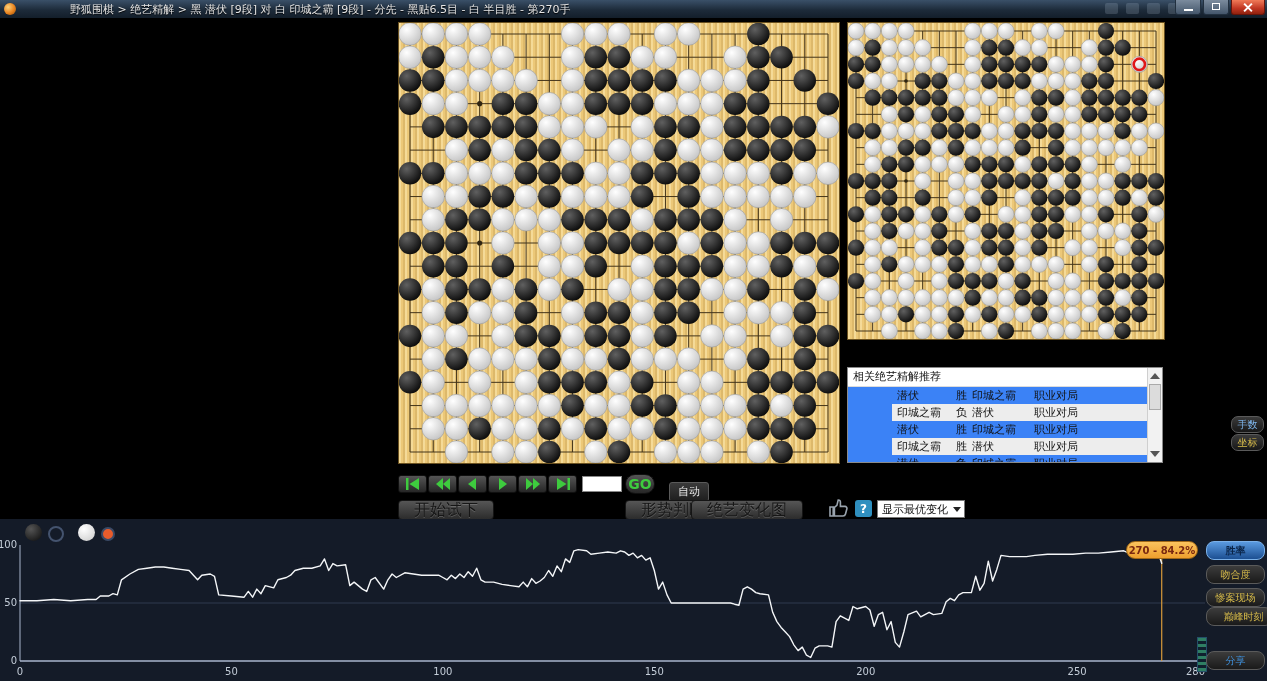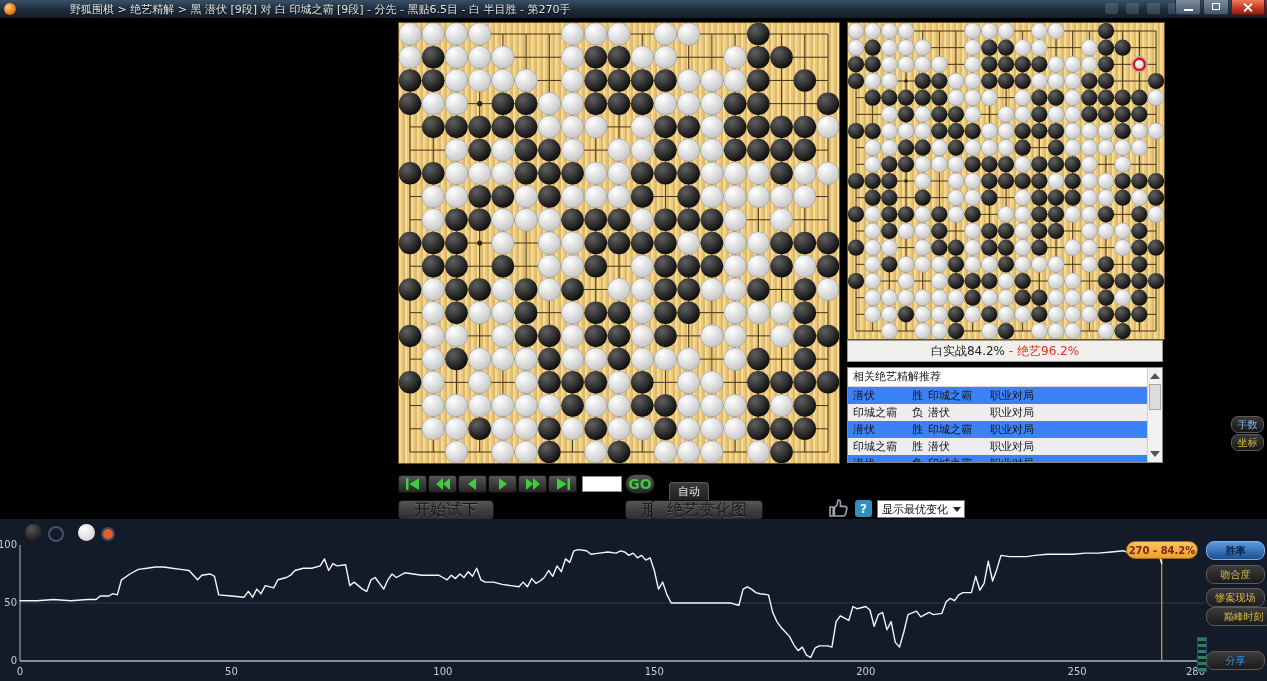--- a/index.html
+++ b/index.html
@@ -27,21 +27,21 @@
   #mainBoard{left:398px;top:22px;width:440px;height:440px;}
   #varBoard{left:847px;top:22px;width:316px;height:316px;}
   
   .infobar{position:absolute;left:847px;top:340px;width:316px;height:22px;background:#f1efec;
     border:1px solid #9a9a9a;box-sizing:border-box;display:flex;align-items:center;justify-content:center;
     font-size:12px;color:#222;}
   .infobar .red{color:#e03020;}
   .recs{position:absolute;left:847px;top:367px;width:316px;height:96px;background:#3b82f6;
     border:1px solid #8a8a8a;box-sizing:border-box;overflow:hidden;font-size:11px;color:#111;}
   .rec-header{height:18px;line-height:18px;padding-left:5px;background:#fff;border-bottom:1px solid #dcdcdc;}
-  .rec-row{height:17px;line-height:17px;position:relative;}
+  .rec-row{height:17px;line-height:17px;position:relative;margin-left:44px;}
   .rec-row.alt{background:#ededed;}
   .rec-row span{position:absolute;top:0;white-space:nowrap;}
   .rc1{left:5px;} .rc2{left:64px;} .rc3{left:80px;} .rc4{left:142px;}
   .vscroll{position:absolute;right:0;top:0;width:15px;height:94px;background:#f2f2f2;border-left:1px solid #cfcfcf;box-sizing:border-box;}
   .sarrow{position:absolute;left:2px;width:0;height:0;border-left:5px solid transparent;border-right:5px solid transparent;}
   .sarrow.up{top:5px;border-bottom:6px solid #555;}
   .sarrow.down{bottom:5px;border-top:6px solid #555;}
   .sthumb{position:absolute;left:1px;top:16px;width:12px;height:26px;background:#dcdcdc;border:1px solid #aaa;box-sizing:border-box;}
   
   .navrow{position:absolute;left:398px;top:474px;height:19px;display:flex;align-items:center;}
@@ -50,21 +50,21 @@
   .nbtn svg{display:block;} .nbtn polygon,.nbtn rect{fill:#3ecb3e;}
   .moveinput{width:40px;height:16px;margin:0 3px 0 4px;background:#fff;border:1px solid #888;box-sizing:border-box;
     font-size:11px;padding:0 2px;}
   .gobtn{width:28px;height:18px;border-radius:10px;border:1px solid #101010;background:linear-gradient(180deg,#555,#262626);
     color:#3ecb3e;font-weight:bold;font-size:14px;display:flex;align-items:center;justify-content:center;}
   .autobtn{margin-left:14px;height:18px;padding:0 8px;border-radius:3px;border:1px solid #5a5a5a;
     background:linear-gradient(180deg,#3a3a3a,#1e1e1e);color:#e8e8e8;font-size:11px;display:flex;align-items:center;margin-top:16px;}
   .graybtn{position:absolute;top:500px;height:18px;padding:0 15px;border-radius:4px;border:1px solid #151515;
     background:linear-gradient(180deg,#565656,#2c2c2c);color:#161616;font-size:16px;
     display:flex;align-items:center;text-shadow:0 1px 0 rgba(255,255,255,.18);}
-  #btnTrial{left:398px;} #btnJudge{left:625px;} #btnVarChart{left:651px;}
+  #btnTrial{left:398px;} #btnJudge{left:625px;} #btnVarChart{left:691px;}
   .thumbup{position:absolute;left:828px;top:498px;width:22px;height:20px;}
   .helpicon{position:absolute;left:855px;top:500px;width:17px;height:17px;border-radius:3px;background:#2f8fbf;
     color:#fff;font-weight:bold;font-size:12px;display:flex;align-items:center;justify-content:center;}
   .dropdown{position:absolute;left:877px;top:500px;width:88px;height:18px;background:#fff;border:1px solid #777;
     box-sizing:border-box;font-size:11px;color:#111;display:flex;align-items:center;padding-left:4px;}
   .dd-arrow{position:absolute;right:3px;top:6px;width:0;height:0;border-left:4px solid transparent;
     border-right:4px solid transparent;border-top:5px solid #222;}
   .sidebtn{position:absolute;left:1231px;width:31px;height:15px;border-radius:7px;border:1px solid #5a5a5a;
     background:linear-gradient(180deg,#3a3a3a,#181818);font-size:10px;display:flex;align-items:center;justify-content:center;}
   #btnMoves{top:416px;color:#7db4ea;} #btnCoords{top:434px;color:#d8bc4a;}
@@ -810,27 +810,20 @@
         <circle cx="141.33333333333334" cy="308" r="8.083333333333334" fill="url(#gw316)" stroke="#9a9a9a" stroke-width="0.6"></circle>
         <circle cx="158" cy="308" r="8.083333333333334" fill="url(#gb316)"></circle>
         <circle cx="191.33333333333334" cy="308" r="8.083333333333334" fill="url(#gw316)" stroke="#9a9a9a" stroke-width="0.6"></circle>
         <circle cx="208" cy="308" r="8.083333333333334" fill="url(#gw316)" stroke="#9a9a9a" stroke-width="0.6"></circle>
         <circle cx="224.66666666666669" cy="308" r="8.083333333333334" fill="url(#gw316)" stroke="#9a9a9a" stroke-width="0.6"></circle>
         <circle cx="258" cy="308" r="8.083333333333334" fill="url(#gw316)" stroke="#9a9a9a" stroke-width="0.6"></circle>
         <circle cx="274.6666666666667" cy="308" r="8.083333333333334" fill="url(#gb316)"></circle>
         <circle cx="291.33333333333337" cy="41.333333333333336" r="5.666666666666668" fill="none" stroke="#e01818" stroke-width="2.6"></circle>
       </svg></div>
 
-  <div class="infobar">
-    <span>白实战84.2%</span>
-    <span class="red">&nbsp;</span>
-    <span class="red">-</span>
-    <span class="red">&nbsp;</span>
-    <span class="red">绝艺96.2%</span>
-  </div>
 
   <div class="recs">
     <div class="rec-header">相关绝艺精解推荐</div>
     <div id="recRows">
         <div class="rec-row">
           <span class="rc1">潜伏</span>
     <span class="rc2">胜</span>
     <span class="rc3">印城之霸</span>
     <span class="rc4">职业对局</span>
         </div>

